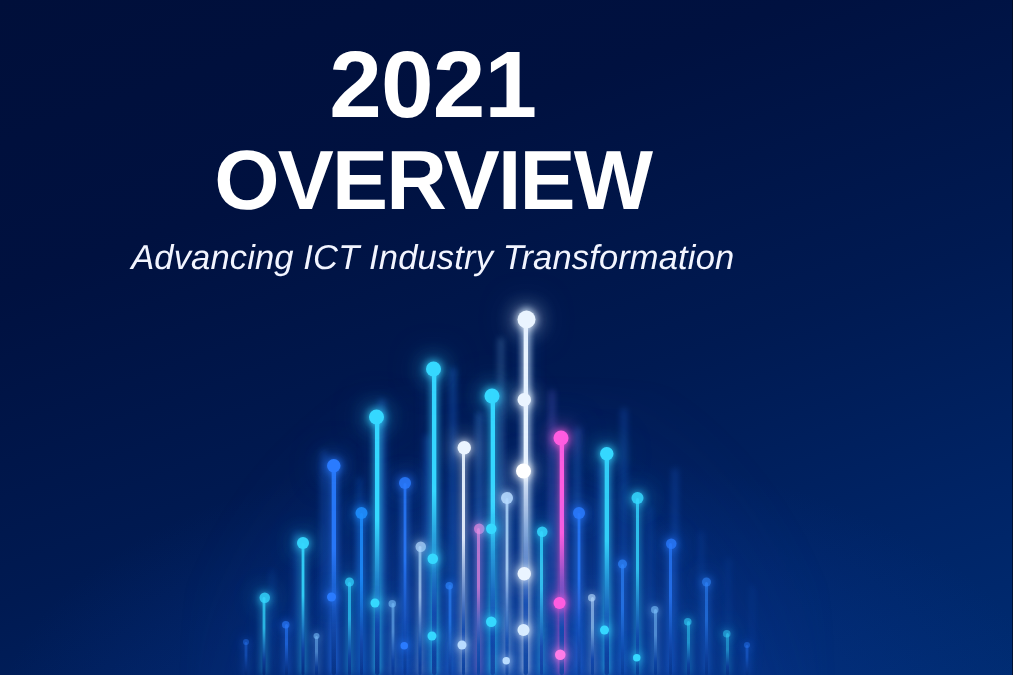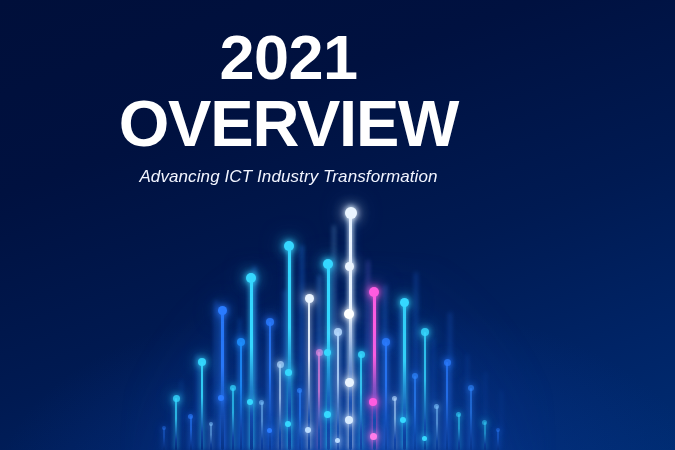--- a/index.html
+++ b/index.html
@@ -75,29 +75,29 @@
   .year {
     color: #ffffff;
     font-size: 63px;
     font-weight: bold;
     letter-spacing: -0.5px;
     line-height: 1.0;
     margin: 0;
   }
   .overview {
     color: #ffffff;
-    font-size: 65px;
+    font-size: 56px;
     font-weight: bold;
     letter-spacing: -1.2px;
     line-height: 1.02;
     margin: 2px 0 0 0;
   }
   .subtitle {
     color: #f2f5ff;
-    font-size: 17px;
+    font-size: 23px;
     font-style: italic;
     font-weight: 500;
     letter-spacing: 0.1px;
     line-height: 1.2;
     margin: 10px 0 0 0;
   }
 </style>
 </head>
 <body>
 

